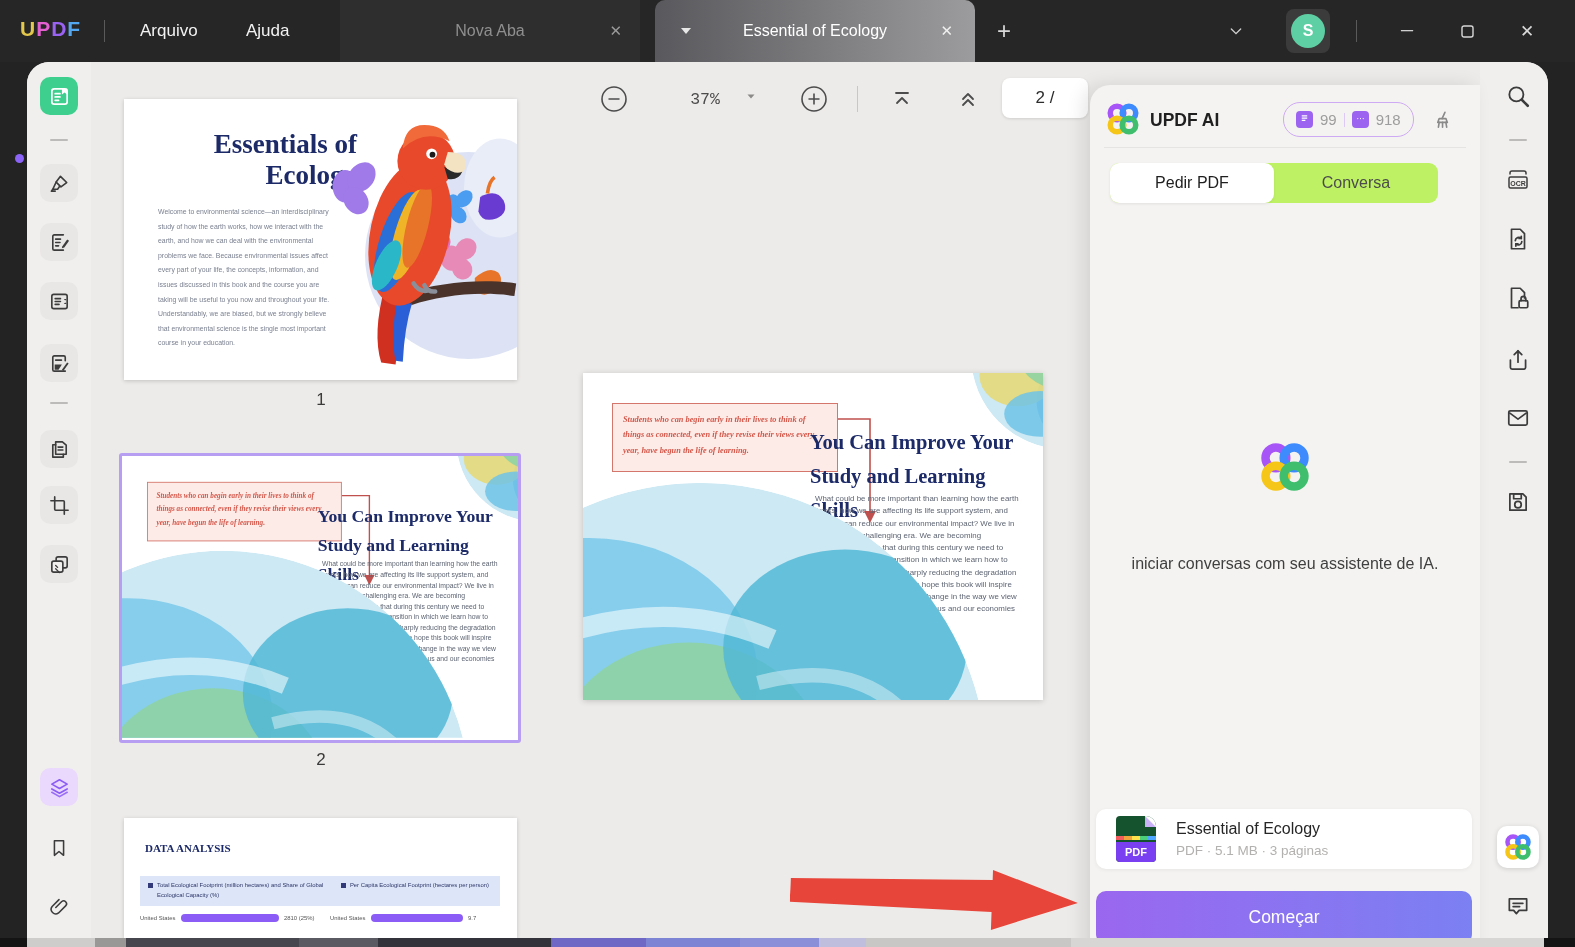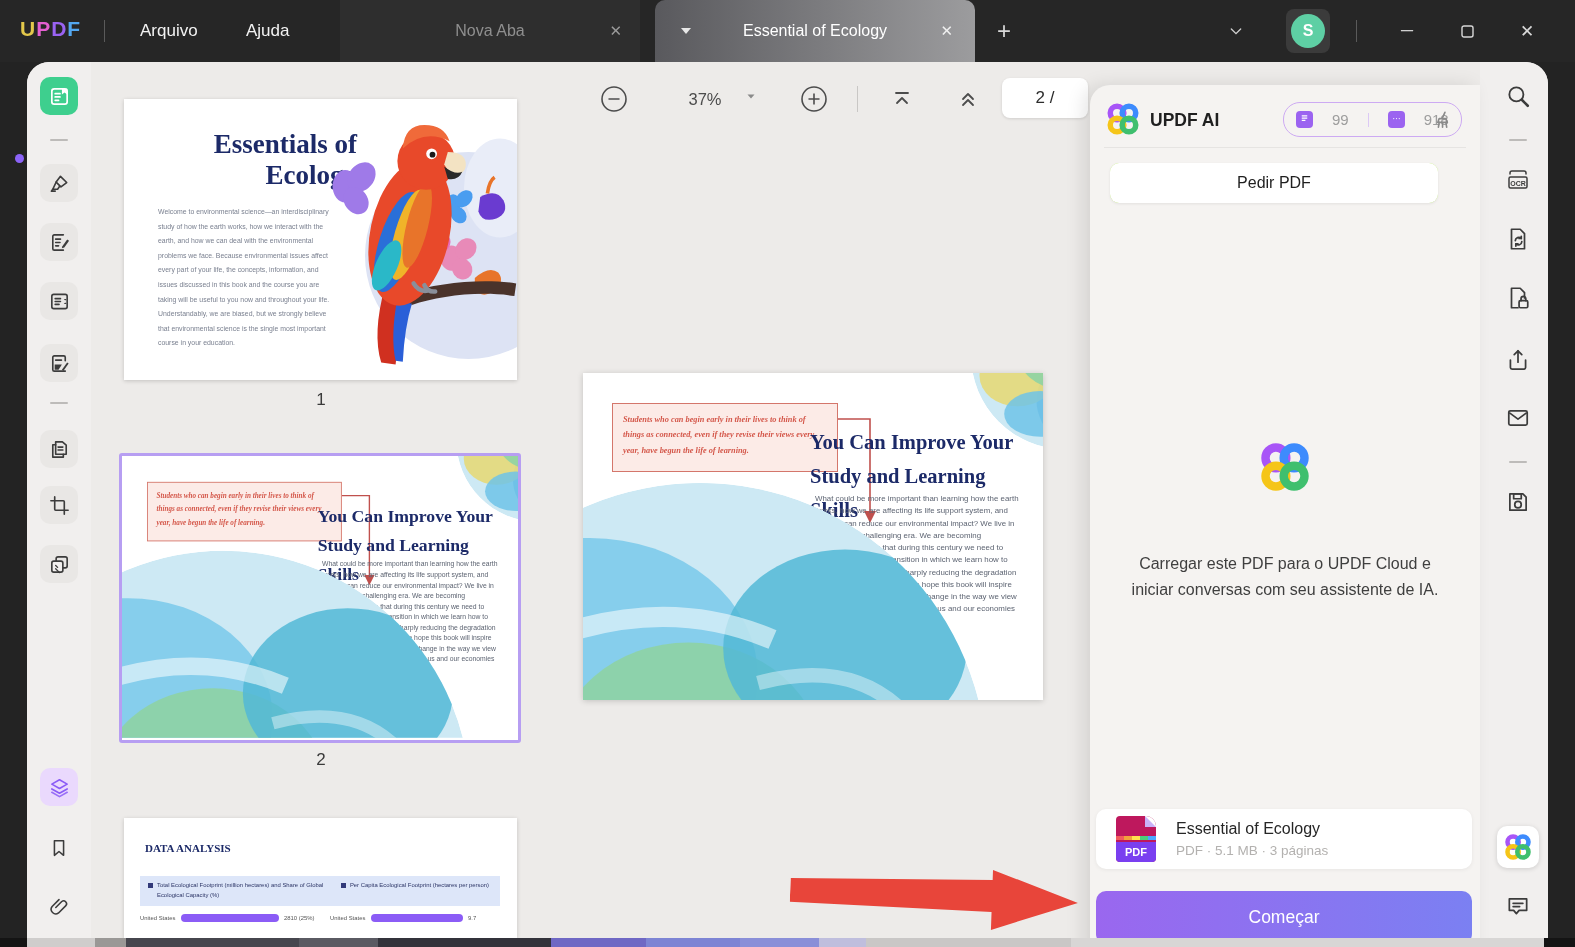--- a/index.html
+++ b/index.html
@@ -50,42 +50,42 @@
   
   .eco-page{width:460px;height:327px;background:#fff;position:relative;overflow:hidden;}
   .eco-note{left:29px;top:30px;width:226px;height:69px;background:#fcebe7;border:1px solid #d4766b;
             font-family:"Liberation Serif",serif;font-style:italic;font-weight:bold;
             font-size:8.3px;line-height:15.4px;color:#d4574a;padding:8px 10px;box-sizing:border-box;}
   .eco-title{left:227px;top:52px;width:215px;font-family:"Liberation Serif",serif;font-weight:bold;
              font-size:20.5px;line-height:34px;color:#1c2a68;}
   .eco-body{left:232px;top:120px;width:206px;font-size:7.9px;line-height:12.25px;color:#5d6472;}
 
   
-  .vt{color:#4c4c4c;}
+  .vt{color:#4c4c4c;font-family:Liberation Mono, monospace;}
   .page-box{background:#fff;border-radius:8px;box-shadow:0 1px 3px rgba(0,0,0,.12);
             display:flex;align-items:center;justify-content:center;font-size:17px;color:#2c2c2c;}
 
   
   #ai-panel{left:1063px;top:0;width:390px;height:876px;background:#f5f3f1;border-radius:20px 0 0 0;
             box-shadow:-7px 0 18px rgba(0,0,0,.10);z-index:5;margin-top:23px;}
   .ai-title{font-size:17.5px;font-weight:bold;color:#1f1f1f;}
-  .ai-badge{border:1.5px solid #cdaaf3;border-radius:17px;display:flex;align-items:center;gap:19px;padding:0 12px;height:33px;}
+  .ai-badge{border:1.5px solid #cdaaf3;border-radius:17px;display:flex;align-items:center;gap:7px;padding:0 12px;height:33px;}
   .badge-num{font-size:15px;color:#9d9d9d;}
   .badge-div{width:1px;height:14px;background:#dcc9f5;}
   .mini-chip{width:17px;height:17px;border-radius:4px;background:#9b63f0;position:relative;}
   .ai-tabs{background:#bef264;border-radius:9px;display:flex;}
   .ai-tab{flex:1;display:flex;align-items:center;justify-content:center;font-size:16px;color:#4c4c4c;border-radius:9px;}
   .ai-tab.on{background:#fff;color:#1f1f1f;box-shadow:0 1px 3px rgba(0,0,0,.08);}
   .greet{font-size:20px;font-weight:bold;color:#1f1f1f;white-space:nowrap;}
   .greet .brand{color:#5e72e8;}
   .ai-desc{font-size:16px;line-height:26px;color:#3f3f3f;text-align:center;}
   .file-card{background:#fff;border-radius:10px;box-shadow:0 1px 4px rgba(0,0,0,.06);display:flex;align-items:center;}
   .fc-name{font-size:16px;color:#262626;}
   .fc-meta{font-size:13.5px;color:#b3b1af;margin-top:5px;}
-  .pdficon{position:relative;width:40px;height:46px;background:#be185d;border-radius:4px 10px 4px 4px;overflow:hidden;}
+  .pdficon{position:relative;width:40px;height:46px;background:#14532d;border-radius:4px 10px 4px 4px;overflow:hidden;}
   .pdficon .fold{position:absolute;right:0;top:0;width:0;height:0;border-left:11px solid #c9b2f8;border-top:11px solid #fff;}
   .pdficon .stripe{position:absolute;left:0;top:20px;width:100%;height:4px;
        background:linear-gradient(90deg,#f25c5c 0 20%,#f2a23c 20% 40%,#ffe34d 40% 60%,#4dd07a 60% 80%,#4da7ff 80% 100%);}
   .pdficon .lbl{position:absolute;left:0;bottom:0;width:100%;height:20px;background:#7a3ff0;
        color:#fff;font-size:11px;font-weight:bold;display:flex;align-items:center;justify-content:center;}
   .start-btn{background:linear-gradient(90deg,#9a67ef,#7b80f2);border-radius:10px;color:#fff;
              font-size:17.5px;font-weight:normal;display:flex;align-items:center;justify-content:center;cursor:pointer;}
 
   
   #right-rail{left:1453px;top:0;width:68px;height:876px;background:#f1efee;border-radius:0 20px 0 0;}
@@ -429,27 +429,27 @@
         <svg width="23" height="23" viewBox="0 0 24 24" fill="none" stroke="currentColor" stroke-width="1.7" stroke-linecap="round" stroke-linejoin="round">
             <path d="M13.5 3.5L10.5 10"></path>
             <path d="M7.5 10h7l1.5 4h-10z"></path>
             <path d="M7.5 14l-.8 5M11 14v5M14.5 14l.8 5"></path>
           </svg>
       </div>
       <div class="abs" style="left:14px;top:62px;width:362px;height:1px;background:#e6e4e2;"></div>
 
       <div class="abs ai-tabs" style="left:20px;top:78px;width:328px;height:40px;">
         <div class="ai-tab on">Pedir PDF</div>
+        <div class="ai-tab">Conversa</div>
       </div>
 
       <svg class="abs" style="left:169px;top:356px;" width="52" height="52" viewBox="0 0 40 40">
           <use href="#clover-art"></use>
         </svg>
       <div class="abs ai-desc" style="left:0;top:466px;width:390px;">
-        <div>Carregar este PDF para o UPDF Cloud e</div>
         <div>iniciar conversas com seu assistente de IA.</div>
       </div>
 
       <div class="abs file-card" style="left:6px;top:724px;width:376px;height:60px;">
         <div class="pdficon" style="margin-left:20px;">
           <div class="fold"></div>
           <div class="stripe"></div>
           <div class="lbl">PDF</div>
         </div>
         <div style="margin-left:20px;">

